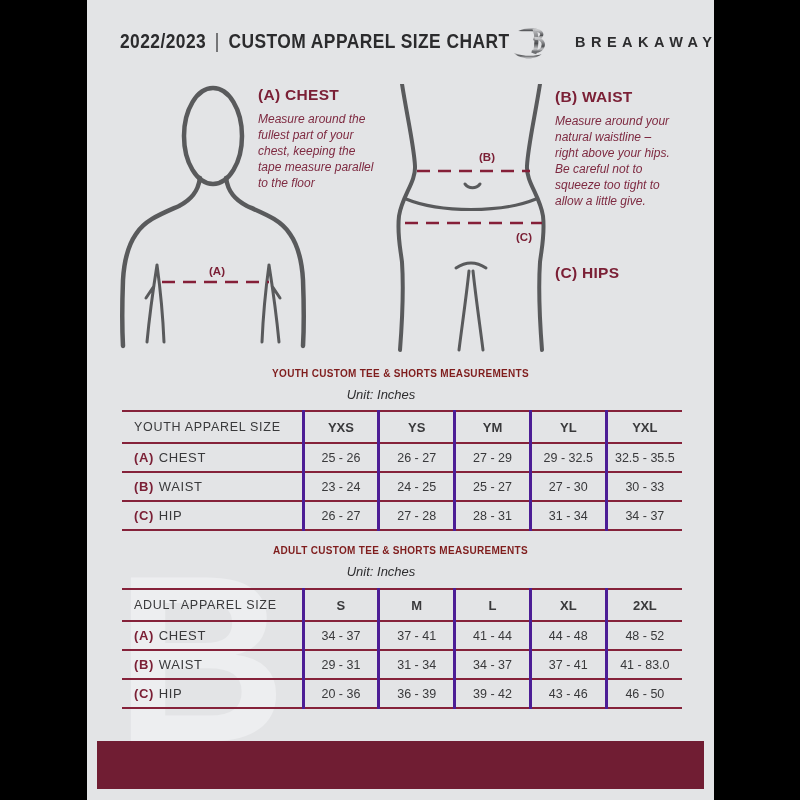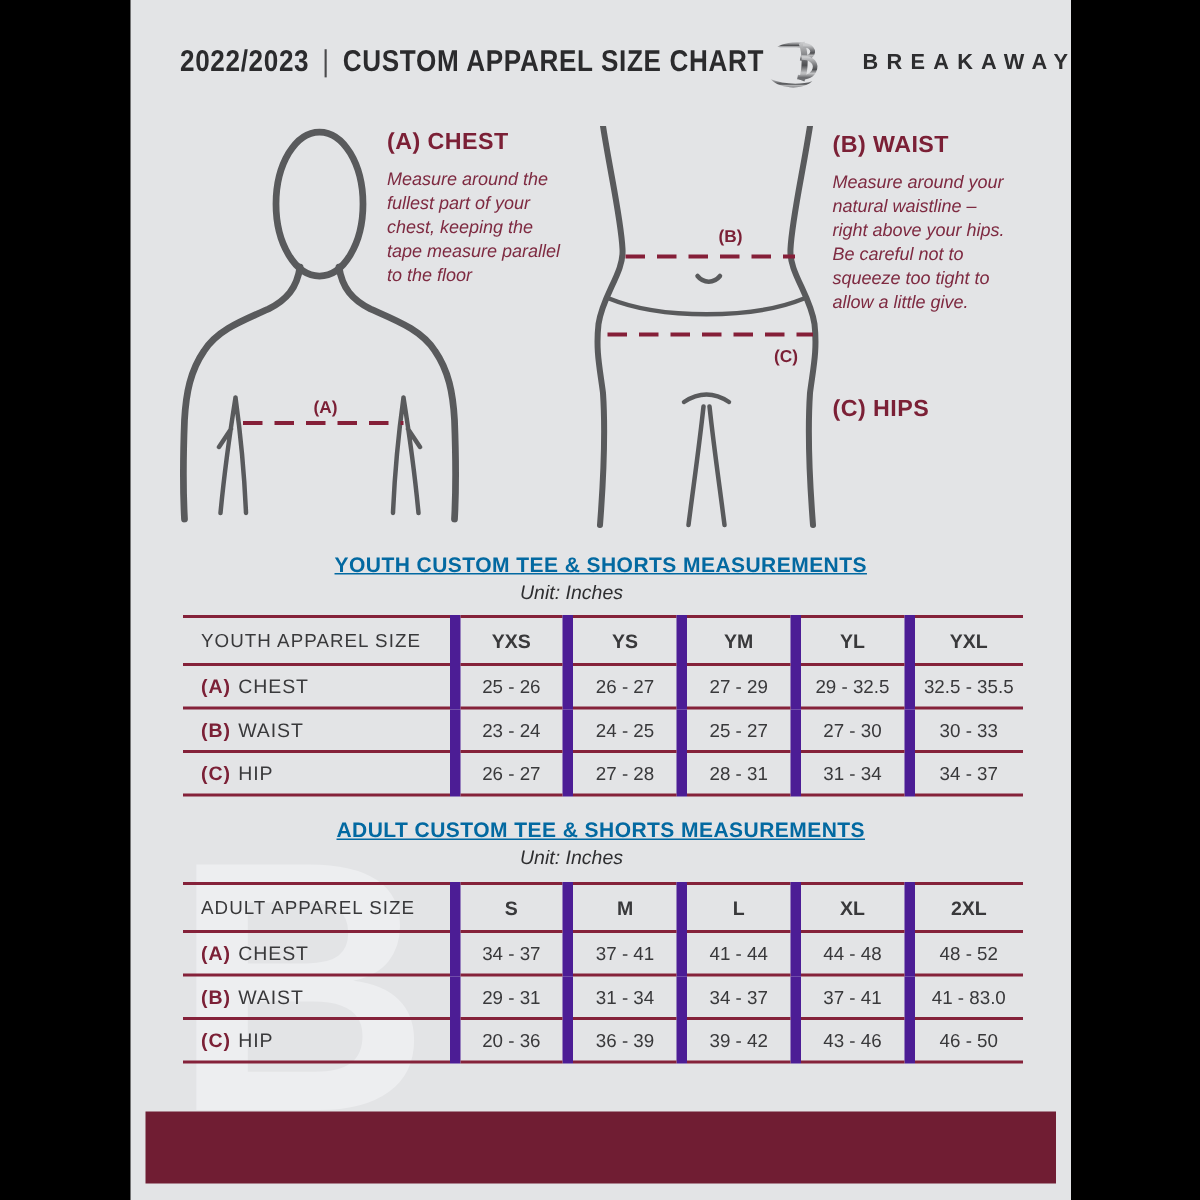--- a/index.html
+++ b/index.html
@@ -24,33 +24,33 @@
   .fig1{left:30px;top:84px;}
   .fig2{left:303px;top:84px;}
   .instr{position:absolute;width:146px;z-index:1;}
   .instr-a{left:171px;top:86px;}
   .instr-b{left:468px;top:88px;}
   .instr-c{left:468px;top:221px;margin-top:43px;}
   .instr h3{margin:0;font-size:15.5px;font-weight:bold;color:#7b2036;letter-spacing:.3px;}
   .instr p{margin:8px 0 0 0;font-size:12px;font-style:italic;color:#7e2a41;line-height:1.33;white-space:pre-line;}
 
   
-  .sec-title{position:absolute;left:0;width:627px;text-align:center;font-size:14px;font-weight:bold;
-    color:#0369a1;letter-spacing:.3px;z-index:1;text-decoration:underline;}
+  .sec-title{position:absolute;left:0;width:627px;text-align:center;font-size:10px;font-weight:bold;
+    color:#7f1d1d;letter-spacing:.3px;z-index:1;}
   .sec-unit{position:absolute;left:0;width:588px;text-align:center;font-size:13px;font-style:italic;
     color:#2e2e30;z-index:1;}
   .t1-title{top:368px;} .t1-unit{top:387px;}
   .t2-title{top:545px;} .t2-unit{top:564px;}
 
   
   .size-table{position:absolute;left:35px;width:560px;border-collapse:collapse;table-layout:fixed;z-index:1;
     border-bottom:2px solid #85223a;}
   .size-table.t1{top:410px;} .size-table.t2{top:588px;}
   .size-table tr{border-top:2px solid #85223a;}
-  .size-table td{border-left:7px solid #4c1d95;font-size:12.5px;color:#39393b;text-align:center;
+  .size-table td{border-left:3px solid #4c1d95;font-size:12.5px;color:#39393b;text-align:center;
     height:29px;padding:0;}
   .size-table td:first-child{border-left:none;text-align:left;padding-left:12px;}
   .size-table tr.head td{height:32px;font-weight:bold;font-size:13px;}
   .size-table tr.head td:first-child{font-weight:normal;font-size:12.5px;letter-spacing:.7px;}
   .size-table td.rowlabel{font-size:13px;letter-spacing:.6px;}
   .size-table .pfx{font-weight:bold;color:#7b2036;margin-right:5px;}
 
   
   .footer-bar{position:absolute;left:10px;top:741px;width:607px;height:48px;background:#701d33;z-index:2;}
 

